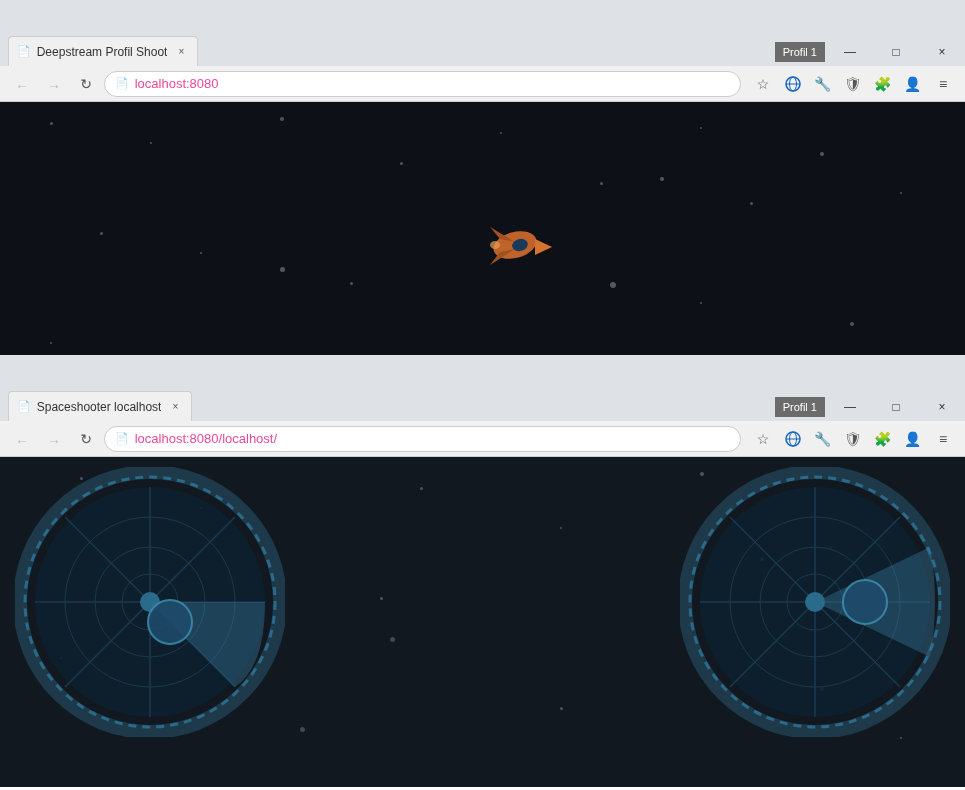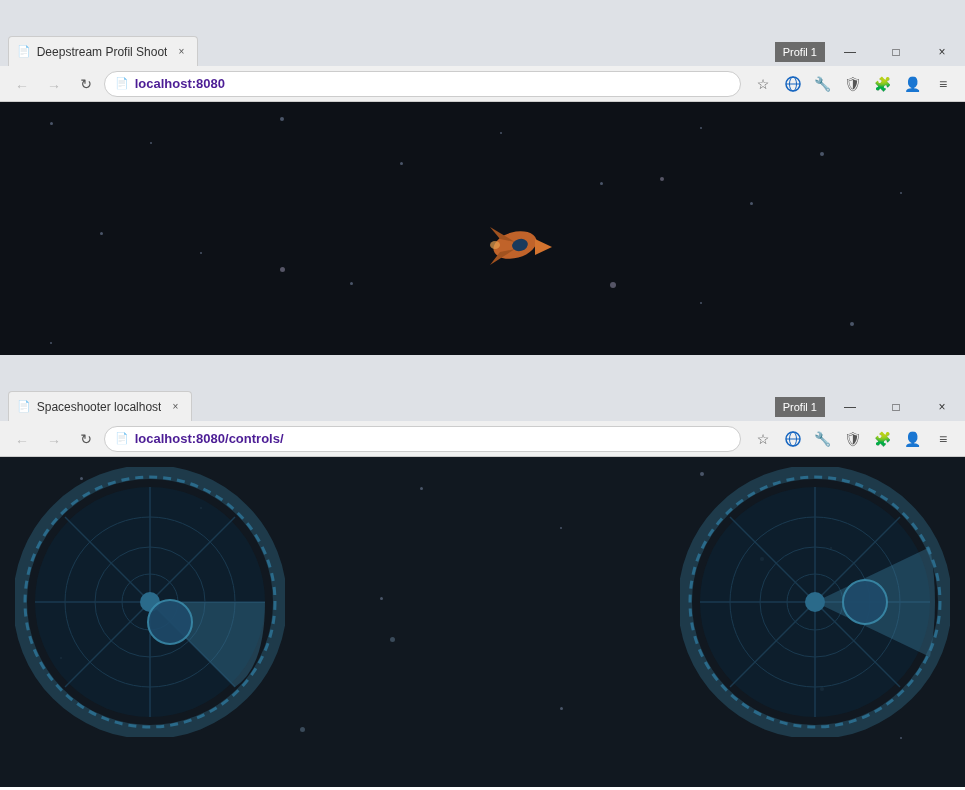--- a/index.html
+++ b/index.html
@@ -147,22 +147,21 @@
       gap: 6px;
     }
 
     .url-icon {
       font-size: 11px;
       color: #555;
     }
 
     .url-text {
       font-size: 13px;
-      color: #4c1d95;
-      font-weight: bold;
+      color: #ec4899;
     }
 
     .toolbar-icons {
       display: flex;
       align-items: center;
       gap: 2px;
       margin-left: 4px;
     }
 
     .toolbar-icon {
@@ -331,21 +330,21 @@
     </div>
     <div class="tab-new"></div>
   </div>
 
   <div class="address-bar">
     <div class="nav-btn disabled">←</div>
     <div class="nav-btn disabled">→</div>
     <div class="nav-btn">↻</div>
     <div class="url-box">
       <span class="url-icon">📄</span>
-      <span class="url-text">localhost:8080/controls/</span>
+      <span class="url-text">localhost:8080/localhost/</span>
     </div>
     <div class="toolbar-icons">
       <div class="toolbar-icon">☆</div>
       <div class="toolbar-icon">
         <svg width="16" height="16" viewBox="0 0 16 16">
             <circle cx="8" cy="8" r="7" fill="none" stroke="#1565C0" stroke-width="1.5"></circle>
             <ellipse cx="8" cy="8" rx="3.5" ry="7" fill="none" stroke="#1565C0" stroke-width="1"></ellipse>
             <line x1="1" y1="8" x2="15" y2="8" stroke="#1565C0" stroke-width="1"></line>
           </svg>
       </div>

